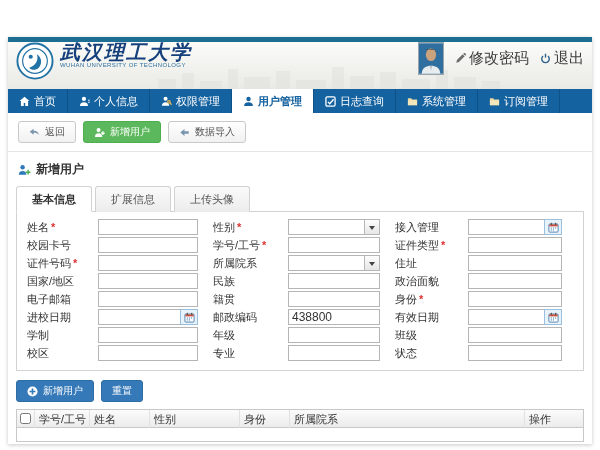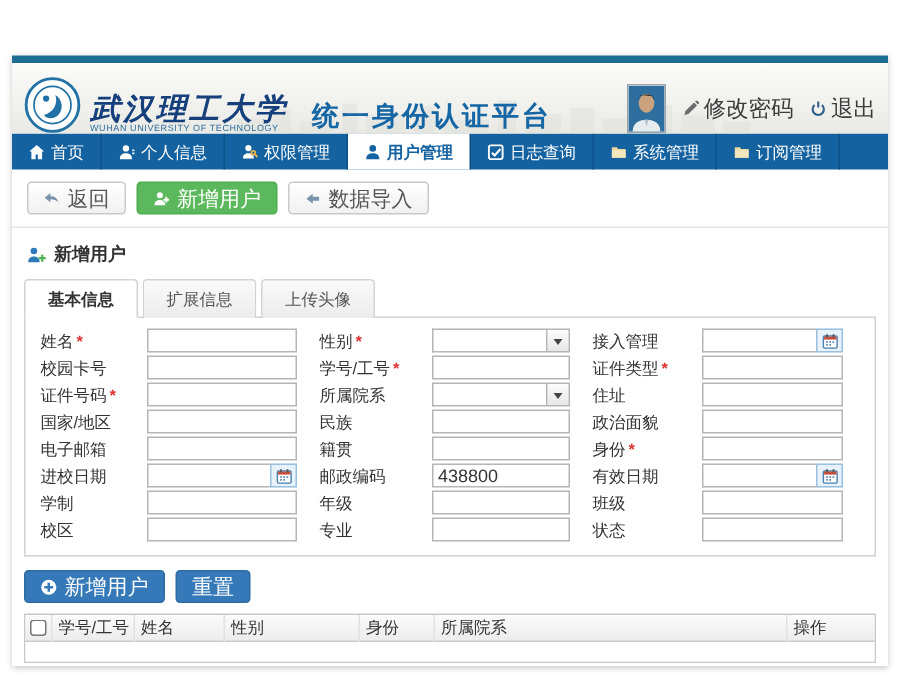--- a/index.html
+++ b/index.html
@@ -3,42 +3,42 @@
 <meta charset="utf-8">
 <style>
   * { margin:0; padding:0; box-sizing:border-box; }
   html,body { width:600px; height:450px; background:#ffffff; font-family:"Liberation Sans", sans-serif; overflow:hidden; }
   .page { position:absolute; left:8px; top:37px; width:584px; background:#fff; box-shadow:0 1px 4px rgba(0,0,0,.22); padding-bottom:2px; }
 
   
   .topbar { height:5px; background:#1d6e92; }
 
   
-  .header { height:47px; background:linear-gradient(#fbfbf9,#e9e9e5); display:flex; align-items:flex-end; padding:0 8px; position:relative; overflow:hidden; }
+  .header { height:47px; background:linear-gradient(#fbfbf9,#e9e9e5); display:flex; align-items:flex-start; padding:0 8px; position:relative; overflow:hidden; }
   .skyline { position:absolute; left:150px; right:0; bottom:0; height:24px; display:flex; align-items:flex-end; gap:6px; opacity:.55; }
   .skyline div { background:#e2e2dd; }
   .logo { width:38px; height:38px; flex:0 0 auto; z-index:1; }
   .title-block { margin-left:6px; z-index:1; }
   .title-cn { font-family:"Liberation Serif", serif; font-style:italic; font-weight:bold; font-size:20px; color:#16407c; letter-spacing:2px; line-height:20px; }
   .title-en { font-size:6px; color:#2d6f9e; letter-spacing:.4px; }
   .platform { font-size:18px; font-weight:bold; color:#1566a5; letter-spacing:2px; margin-left:16px; z-index:1; }
   .header-right { margin-left:auto; display:flex; align-items:center; gap:11px; z-index:1; }
   .avatar { width:26px; height:33px; border:1px solid #9aa4ab; }
   .hlink { font-size:15px; color:#3c3c3c; display:flex; align-items:center; gap:3px; cursor:pointer; white-space:nowrap; }
   .hlink svg { width:11px; height:11px; }
 
   
   .nav { height:24px; background:#1562a0; display:flex; }
   .nav-tab { display:flex; align-items:center; gap:4px; padding:0 11px; font-size:11px; color:#fff; border-right:1px solid #0f5189; cursor:pointer; white-space:nowrap; }
   .nav-tab svg { width:11px; height:11px; }
   .nav-tab.active { background:#fff; color:#1562a0; font-weight:bold; }
 
   
   .toolbar { display:flex; gap:7px; padding:8px 10px; border-bottom:1px solid #e5e5e5; }
-  .btn { display:inline-flex; align-items:center; gap:5px; font-size:14px; border-radius:3px; padding:4px 10px; cursor:pointer; line-height:12px; }
+  .btn { display:inline-flex; align-items:center; gap:5px; font-size:10px; border-radius:3px; padding:4px 10px; cursor:pointer; line-height:12px; }
   .btn svg { width:11px; height:11px; }
   .btn-light { background:linear-gradient(#ffffff,#f1f1f1); border:1px solid #c9c9c9; color:#555; }
   .btn-green { background:#5cb85c; border:1px solid #4cae4c; color:#fff; }
   .btn-blue { background:#3579b8; border:1px solid #2e6da4; color:#fff; }
 
   
   .section-head { display:flex; align-items:center; gap:5px; padding:9px 10px 6px; font-size:12px; font-weight:bold; color:#333; }
   .section-head svg { width:13px; height:12px; }
   .tabs { display:flex; margin:1px 8px 0; border-bottom:1px solid #d2d2d2; }
   .tab { font-size:11px; color:#555; padding:5px 15px 4px; border:1px solid #d2d2d2; border-bottom:none; background:linear-gradient(#fafafa,#ececec); margin-right:3px; border-radius:3px 3px 0 0; position:relative; top:1px; cursor:pointer; }
@@ -96,21 +96,20 @@
     <svg class="logo" viewBox="0 0 40 40">
       <circle cx="20" cy="20" r="18.5" fill="#ffffff" stroke="#2272a5" stroke-width="2"></circle>
       <circle cx="20" cy="20" r="13" fill="none" stroke="#2272a5" stroke-width="1.2"></circle>
       <path d="M14 27c7-2 10-8 8-14 5 3 6 10 2 14-3 3-8 3-10 0z" fill="#2272a5"></path>
       <circle cx="15.5" cy="15.5" r="2.2" fill="#2272a5"></circle>
     </svg>
     <div class="title-block">
       <div class="title-cn">武汉理工大学</div>
       <div class="title-en">WUHAN UNIVERSITY OF TECHNOLOGY</div>
     </div>
-    <div class="platform">统一身份认证平台</div>
     <div class="header-right">
       <svg class="avatar" viewBox="0 0 26 33">
         <rect width="26" height="33" fill="#2f6f9f"></rect>
         <ellipse cx="13" cy="12.5" rx="5.6" ry="6.8" fill="#caa27e"></ellipse>
         <path d="M7.4 10c.4-5 11-5 11.2 0l-1.6-2.6-8.2-.8z" fill="#2a2a2a"></path>
         <path d="M3 33c0-6.5 5-8.6 10-8.6s10 2.1 10 8.6z" fill="#e7ecef"></path>
         <path d="M11.5 24.5h3l-1.5 5z" fill="#b8c2c9"></path>
       </svg>
       <span class="hlink">
         <svg viewBox="0 0 12 12" fill="#6d6d6d">

